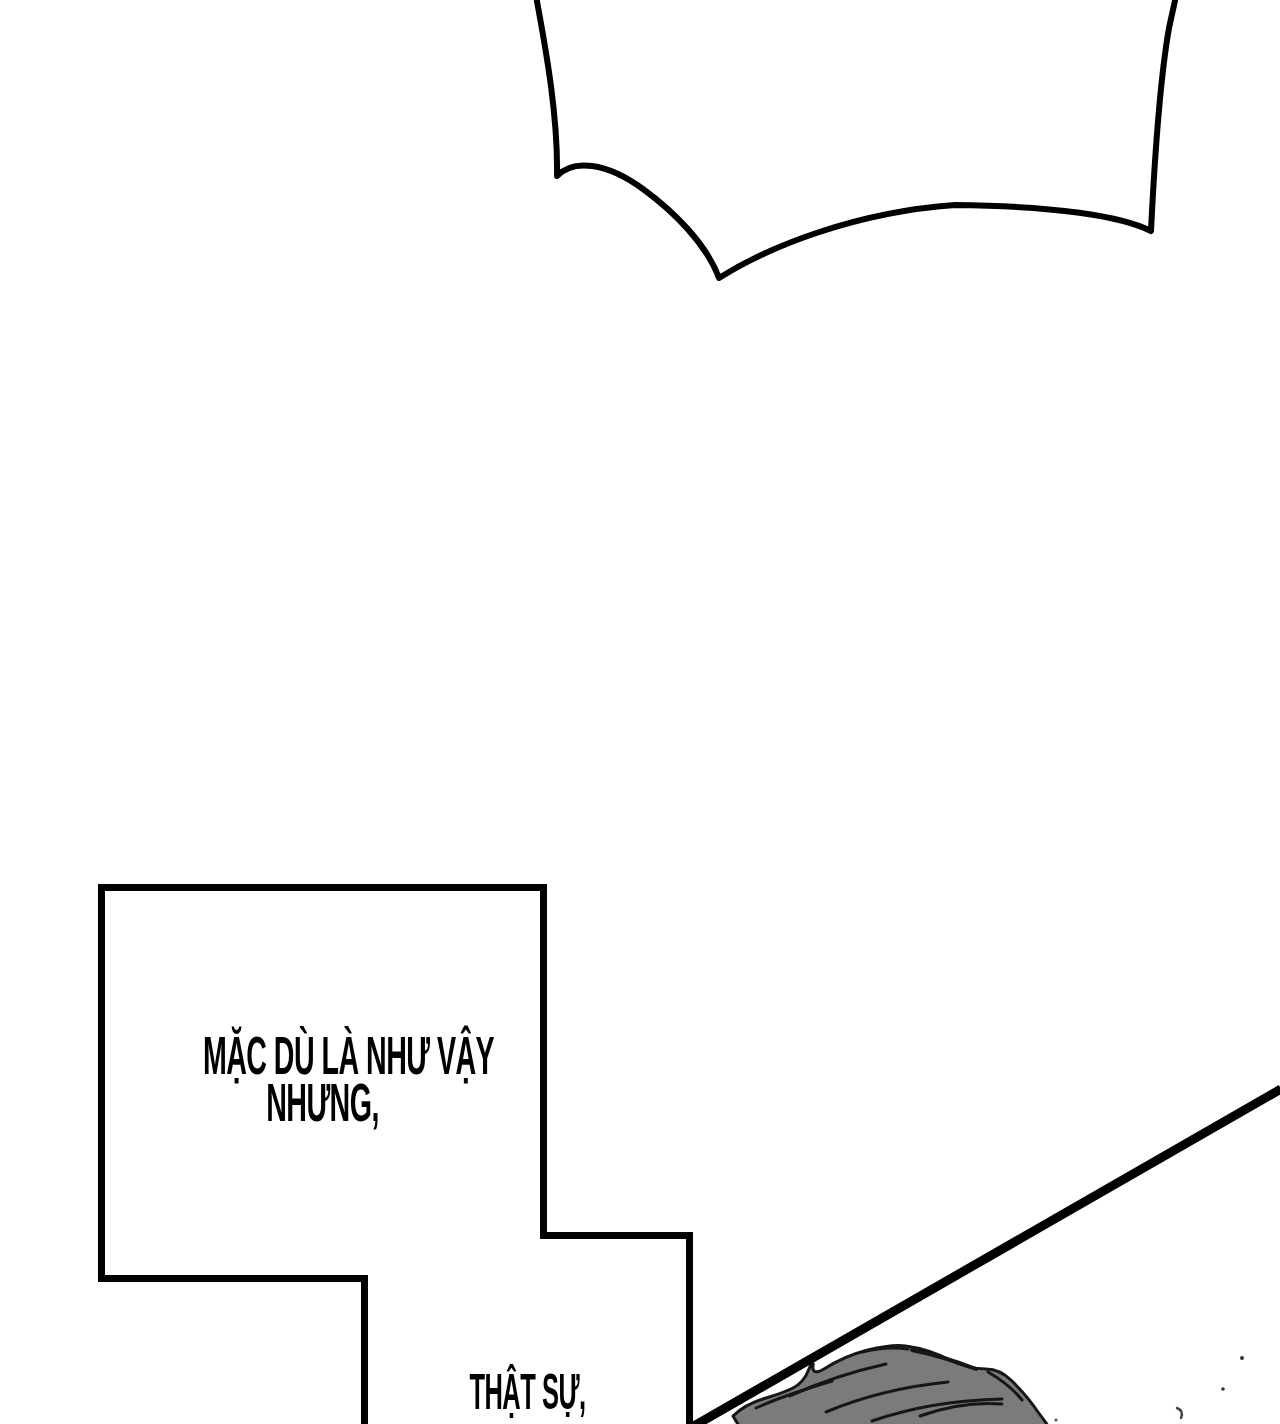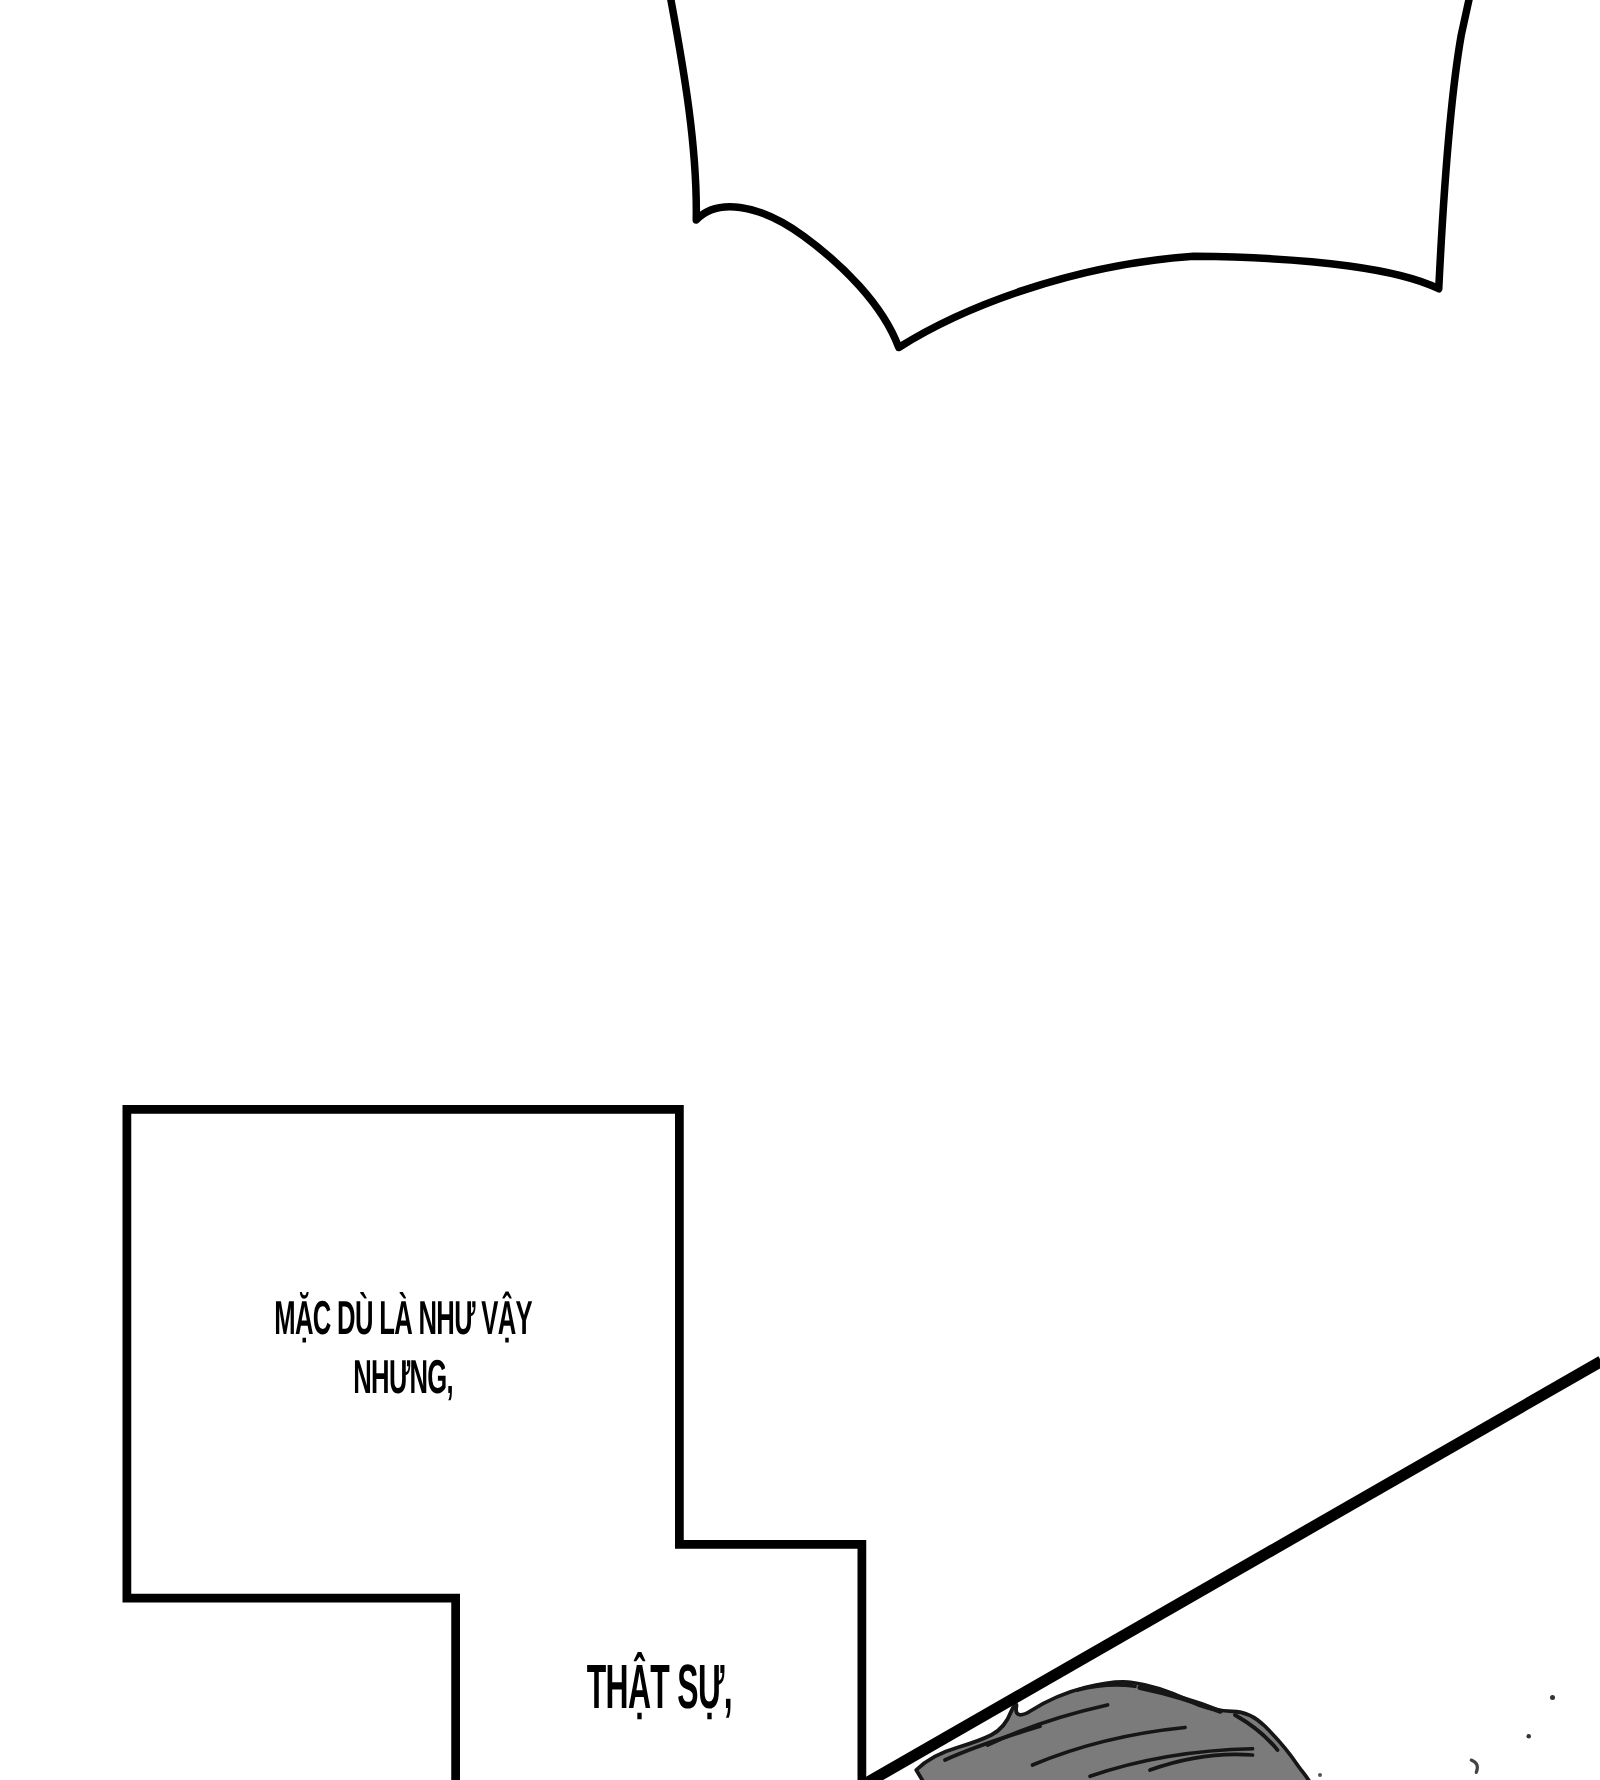--- a/index.html
+++ b/index.html
@@ -13,25 +13,25 @@
   .art{position:absolute;left:0;top:0;width:1280px;height:1424px;}
   .caption{
     position:absolute;
     color:#000;
     font-weight:bold;
     text-align:center;
   }
   .squeeze{white-space:nowrap;}
   .panel-caption{
     left:101px;top:1032px;width:443px;
-    font-size:38px;line-height:47px;letter-spacing:-1px;
+    font-size:53px;line-height:47px;letter-spacing:-1px;
   }
   .panel-caption .squeeze{transform:scaleX(0.54);transform-origin:50% 0;}
   .bottom-caption{
-    left:365px;top:1324px;width:325px;
+    left:365px;top:1367px;width:325px;
     font-size:50px;line-height:50px;letter-spacing:-1px;
   }
   .bottom-caption .squeeze{transform:scaleX(0.51);transform-origin:50% 0;}
 </style>
 </head>
 <body>
 
 <div class="page">
 
   <svg class="art" viewBox="0 0 1280 1424" xmlns="http://www.w3.org/2000/svg">

